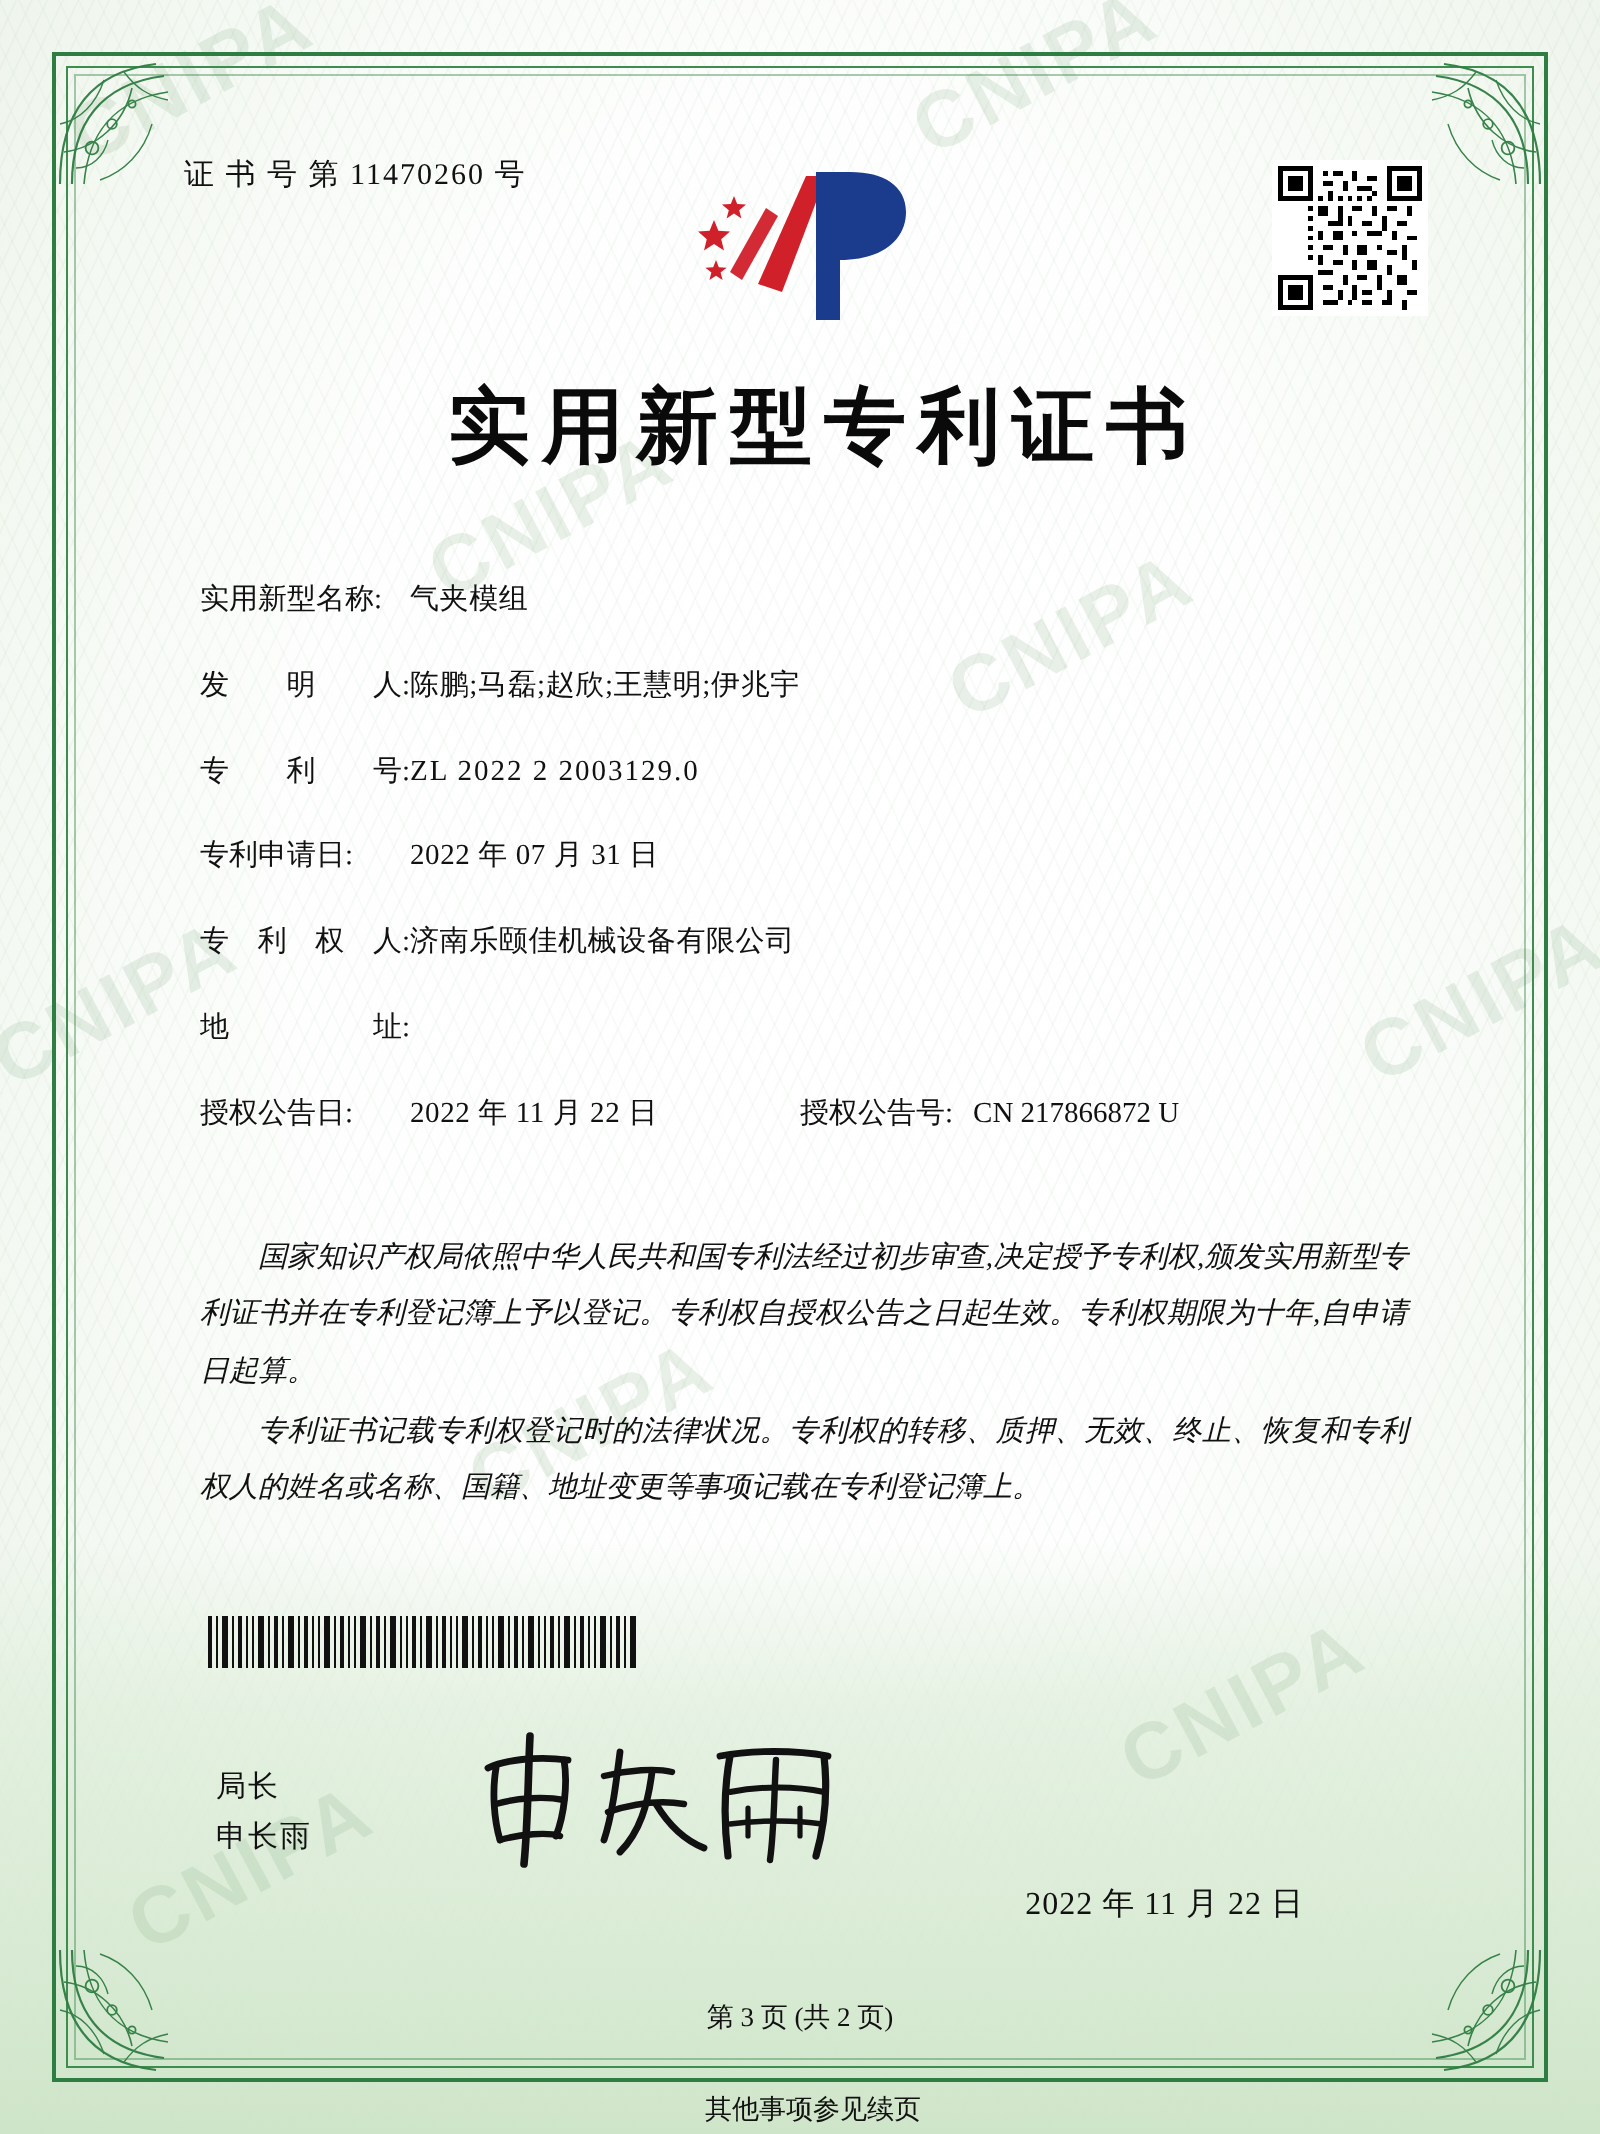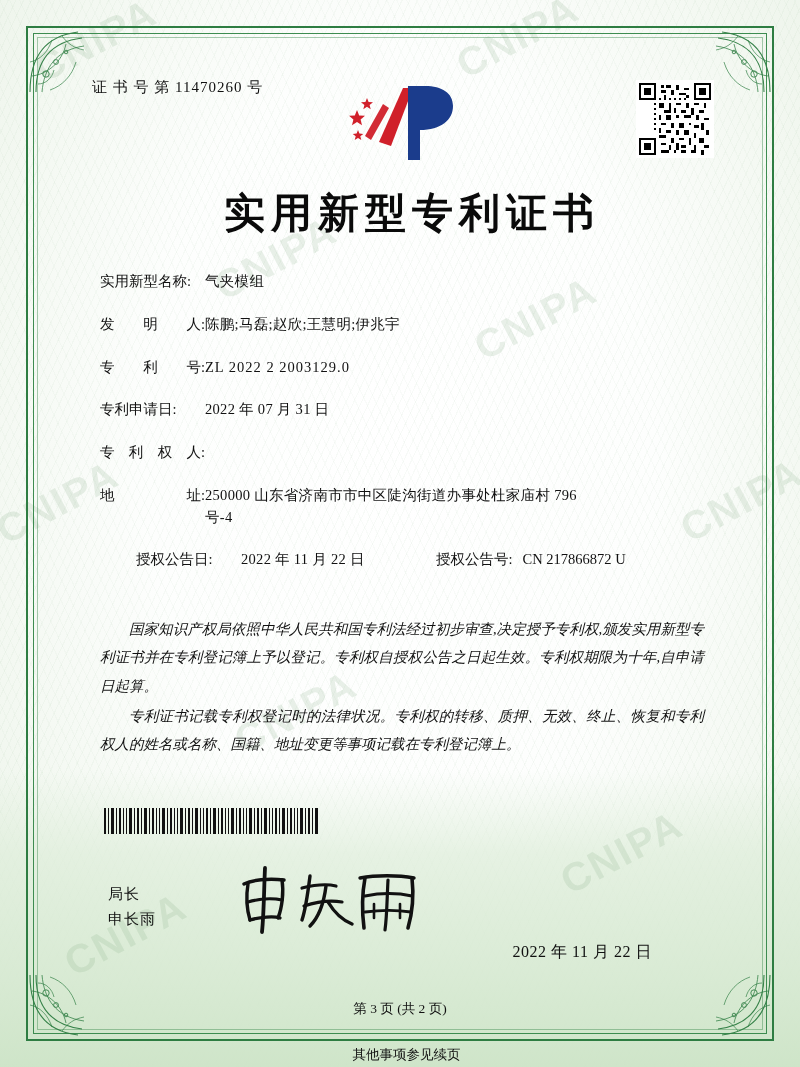--- a/index.html
+++ b/index.html
@@ -135,21 +135,21 @@
     letter-spacing: 6px;
     color: #0a0a0a;
     font-family: "DejaVu Serif", "Liberation Serif", serif;
     padding-left: 24px;
   }
 
   
   .fields {
     position: absolute;
     left: 100px;
-    top: 271px;
+    top: 290px;
     width: 600px;
     font-size: 14.5px;
     color: #111;
     line-height: 1.5;
   }
   .frow {
     display: flex;
     align-items: flex-start;
     margin-bottom: 21px;
   }
@@ -172,21 +172,21 @@
     font-family: "Liberation Serif", serif;
     letter-spacing: 1px;
   }
   .addr-line2 { margin-left: 0; }
 
   .grant-row {
     display: flex;
     margin-bottom: 18px;
     font-size: 14.5px;
   }
-  .grant-left { width: 300px; display: flex; margin-left: 36px; }
+  .grant-left { width: 300px; display: flex; }
   .grant-left .flabel { width: 105px; flex: 0 0 105px; }
   .grant-right { display: flex; text-align: center; }
   .grant-right .glabel { white-space: nowrap; margin-right: 10px; }
 
   
   .body-text {
     position: absolute;
     left: 100px;
     top: 615px;
     width: 604px;
@@ -480,30 +480,27 @@
       <div class="fvalue">2022 年 07 月 31 日</div>
     </div>
 
     <div class="frow">
       <div class="flabel">
         <span>专</span>
         <span>利</span>
         <span>权</span>
         <span>人:</span>
       </div>
+      <div class="fvalue">济南乐颐佳机械设备有限公司</div>
     </div>
 
     <div class="frow">
       <div class="flabel">
         <span>地</span>
         <span>址:</span>
-      </div>
-      <div class="fvalue">
-        <div>250000  山东省济南市市中区陡沟街道办事处杜家庙村 796</div>
-        <div class="addr-line2">号-4</div>
       </div>
     </div>
 
     <div class="grant-row">
       <div class="grant-left">
         <div class="flabel tight">授权公告日:</div>
         <div class="fvalue">2022 年 11 月 22 日</div>
       </div>
       <div class="grant-right">
         <div class="glabel">授权公告号:</div>

